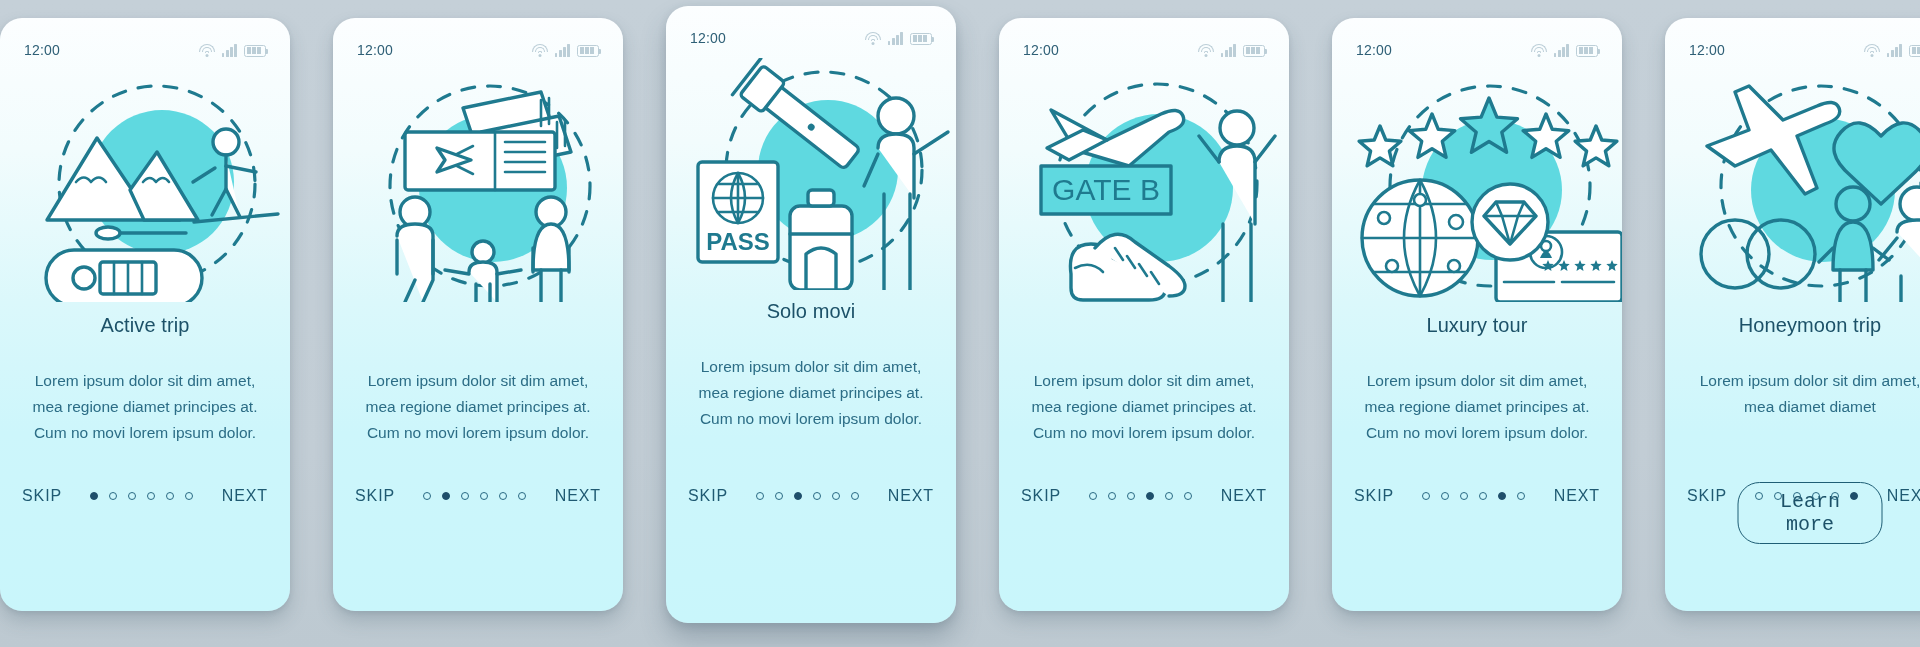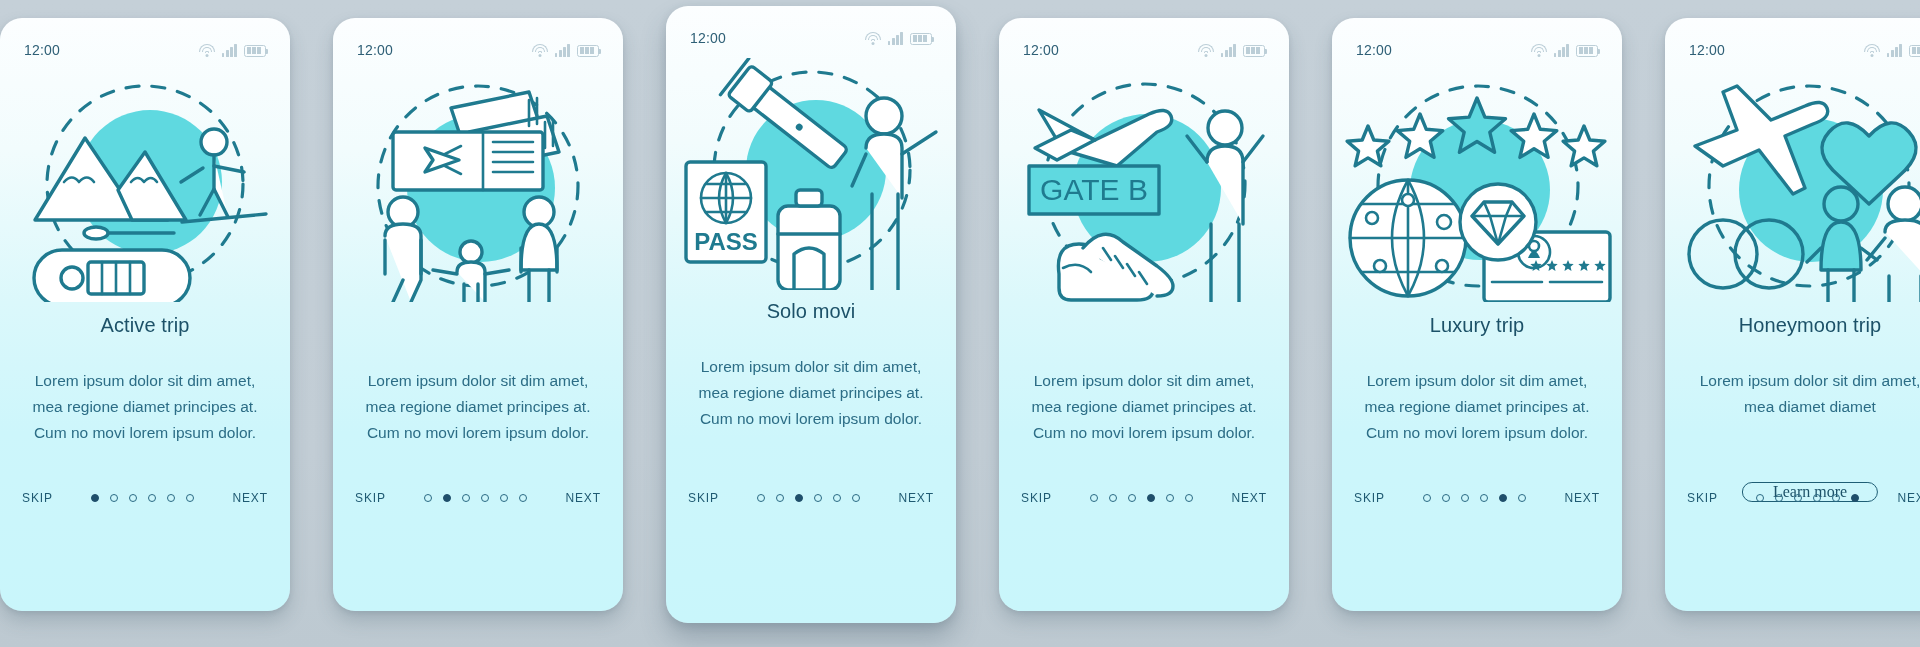--- a/index.html
+++ b/index.html
@@ -71,21 +71,21 @@
   .ic-signal span:nth-child(2){height:7px}
   .ic-signal span:nth-child(3){height:10px}
   .ic-signal span:nth-child(4){height:13px}
   .ic-batt { width: 22px; height: 12px; border: 1.6px solid #8aa8b8; border-radius: 2.5px; position: relative; display:flex; align-items:center; padding:1.6px; gap:1.4px; }
   .ic-batt:after { content:''; position:absolute; right:-3.4px; top:3px; width:2.4px; height:5px; background:#8aa8b8; border-radius:0 1px 1px 0; }
   .ic-batt u { display:block; width:4px; height:100%; background:#8aa8b8; text-decoration:none; }
 
   
   .illus {
     position: absolute;
-    top: 52px; left: 0; right: 0;
+    top: 52px; left: 12px; right: 0;
     height: 232px;
   }
   .illus svg { display: block; width: 290px; height: 232px; }
 
   
   .card-title {
     position: absolute;
     top: 296px; left: 0; right: 0;
     text-align: center;
     font-size: 20px;
@@ -100,42 +100,42 @@
     font-size: 15.5px;
     line-height: 26px;
     color: #2c6d86;
   }
   .card.elevated .card-desc { top: 348px; }
 
   .learn-more {
     position: absolute;
     top: 464px; left: 50%;
     transform: translateX(-50%);
-    padding: 0 30px;
+    padding: 7px 30px;
     border: 1.8px solid #1f5e75;
     border-radius: 22px;
     background: transparent;
     color: #1c5168;
-    font-size: 16px;
-    font-family: Liberation Serif, serif;
+    font-size: 20px;
+    font-family: Liberation Mono, monospace;
     cursor: pointer;
   }
 
   
   .footer {
     position: absolute;
     left: 22px; right: 22px;
     bottom: 106px;
     display: flex;
     align-items: center;
     justify-content: space-between;
   }
   .card.elevated .footer { bottom: 118px; }
   .nav-text {
-    font-size: 12px;
+    font-size: 16px;
     color: #1f5a72;
     letter-spacing: .9px;
     cursor: pointer;
   }
   .dots { display: flex; align-items: center; gap: 11px; }
   .dot {
     width: 8px; height: 8px;
     border-radius: 50%;
     border: 1.5px solid #2a6a84;
     background: transparent;
@@ -453,21 +453,21 @@
     <circle cx="166" cy="152" r="38" fill="#fff" stroke="#1f7a8f" stroke-width="3.4" stroke-linejoin="round" stroke-linecap="round"></circle>
     <path d="M140 146 l12 -14 h28 l12 14 l-26 28 Z" fill="#fff" stroke="#1f7a8f" stroke-width="3.4" stroke-linejoin="round" stroke-linecap="round"></path>
     <path d="M140 146 h52 M152 132 l6 14 l8 28 l8 -28 l6 -14" fill="none" stroke="#1f7a8f" stroke-width="2.6" stroke-linejoin="round" stroke-linecap="round"></path>
     <polygon points="36.0,56.0 41.8,70.0 56.9,71.2 45.4,81.1 48.9,95.8 36.0,87.9 23.1,95.8 26.6,81.1 15.1,71.2 30.2,70.0 " fill="#fff" stroke="#1f7a8f" stroke-width="3.4" stroke-linejoin="round" stroke-linecap="round"></polygon>
             <polygon points="88.0,44.0 94.3,59.3 110.8,60.6 98.3,71.3 102.1,87.4 88.0,78.8 73.9,87.4 77.7,71.3 65.2,60.6 81.7,59.3 " fill="#fff" stroke="#1f7a8f" stroke-width="3.4" stroke-linejoin="round" stroke-linecap="round"></polygon>
             <polygon points="145.0,28.0 152.9,47.1 173.5,48.7 157.8,62.2 162.6,82.3 145.0,71.5 127.4,82.3 132.2,62.2 116.5,48.7 137.1,47.1 " fill="#5fd9e0" stroke="#1f7a8f" stroke-width="3.4" stroke-linejoin="round" stroke-linecap="round"></polygon>
             <polygon points="202.0,44.0 208.3,59.3 224.8,60.6 212.3,71.3 216.1,87.4 202.0,78.8 187.9,87.4 191.7,71.3 179.2,60.6 195.7,59.3 " fill="#fff" stroke="#1f7a8f" stroke-width="3.4" stroke-linejoin="round" stroke-linecap="round"></polygon>
             <polygon points="252.0,56.0 257.8,70.0 272.9,71.2 261.4,81.1 264.9,95.8 252.0,87.9 239.1,95.8 242.6,81.1 231.1,71.2 246.2,70.0 " fill="#fff" stroke="#1f7a8f" stroke-width="3.4" stroke-linejoin="round" stroke-linecap="round"></polygon>
   </svg>
         </div>
-    <div class="card-title">Luxury trip</div>
+    <div class="card-title">Luxury tour</div>
     <div class="card-desc">Lorem ipsum dolor sit dim amet, mea regione diamet principes at. Cum no movi lorem ipsum dolor.</div>
 
     <div class="footer">
       <span class="nav-text">SKIP</span>
       <span class="dots">
             <span class="dot"></span>
             <span class="dot"></span>
             <span class="dot"></span>
             <span class="dot"></span>
             <span class="dot active"></span>

